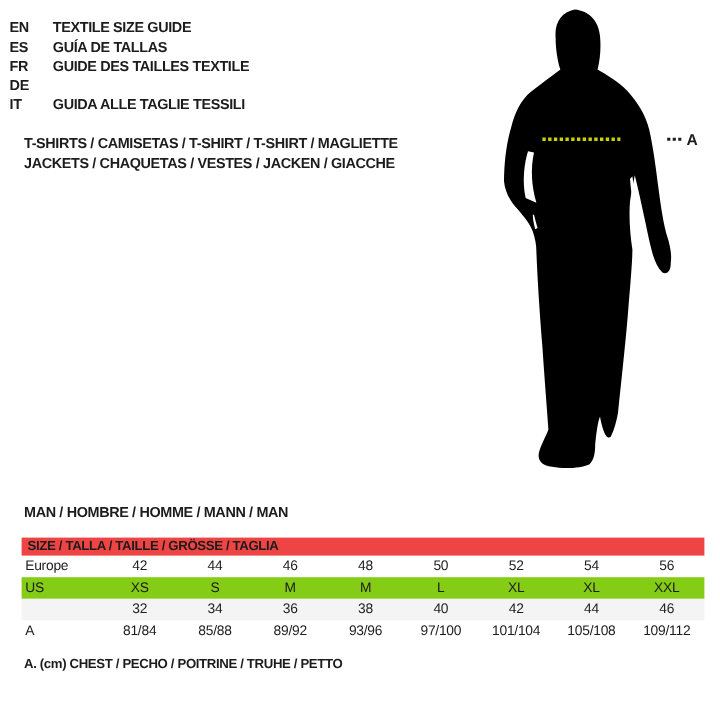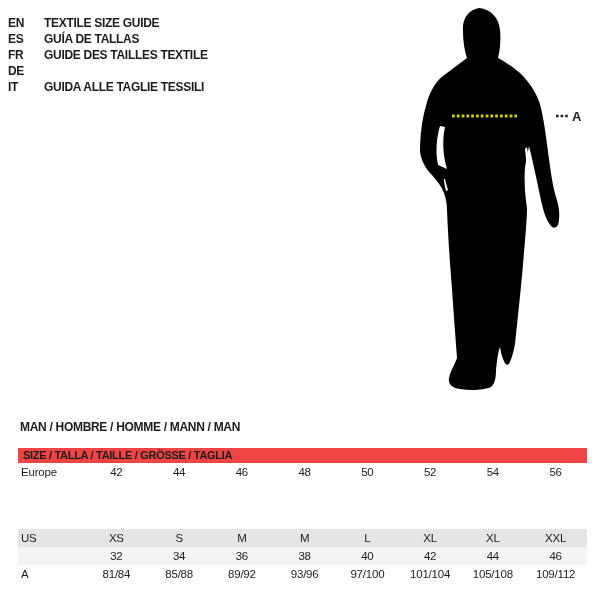--- a/index.html
+++ b/index.html
@@ -18,21 +18,21 @@
   .figure-wrap{position:absolute;left:405px;top:0;width:195px;height:400px;}
   .figure-wrap svg{display:block;}
   .figure-a-label{font-family:"Liberation Sans",sans-serif;font-size:13px;font-weight:bold;fill:#1c1c1c;}
   
   .section-title{position:absolute;left:20px;top:420px;font-size:12px;font-weight:bold;letter-spacing:-0.3px;}
   
   .size-table{position:absolute;left:18px;top:448px;width:569px;}
   .st-header{background:#ef4444;height:15px;line-height:15px;padding-left:5px;
              font-size:11px;font-weight:bold;letter-spacing:-0.3px;}
   .st-row{display:flex;height:18px;line-height:18px;font-size:11.5px;letter-spacing:-0.2px;}
-  .st-row.shade-a{background:#e5e5e5;margin-top:48px;}
+  .st-row.shade-a{background:#84cc16;}
   .st-row.shade-b{background:#f4f4f4;}
   .st-label{width:64px;padding-left:3px;}
   .st-cell{flex:1;text-align:center;}
   
   .footnote{position:absolute;left:20px;top:548px;font-size:11px;font-weight:bold;letter-spacing:-0.3px;}
 </style>
 </head>
 <body>
 
 <div class="canvas">
@@ -52,20 +52,24 @@
     </div>
     <div class="lang-row">
       <span class="lang-code">DE</span>
     </div>
     <div class="lang-row">
       <span class="lang-code">IT</span>
       <span class="lang-label">GUIDA ALLE TAGLIE TESSILI</span>
     </div>
   </div>
 
+  <div class="categories">
+    <div class="cat-line">T-SHIRTS / CAMISETAS / T-SHIRT / T-SHIRT / MAGLIETTE</div>
+    <div class="cat-line">JACKETS / CHAQUETAS / VESTES / JACKEN / GIACCHE</div>
+  </div>
 
   <div class="figure-wrap">
     <svg width="195" height="400" viewBox="0 0 195 400" xmlns="http://www.w3.org/2000/svg">
       <path fill="#000" d="M 74,8
            C 63,10 57,19 58,31
            C 58,42 60,52 62,58
            C 54,64 46,70 38,76
            C 29,83 24,94 21,106
            C 17,119 15,136 15,151
            C 16,161 21,169 27,175
@@ -157,14 +161,15 @@
       <span class="st-cell">85/88</span>
       <span class="st-cell">89/92</span>
       <span class="st-cell">93/96</span>
       <span class="st-cell">97/100</span>
       <span class="st-cell">101/104</span>
       <span class="st-cell">105/108</span>
       <span class="st-cell">109/112</span>
     </div>
   </div>
 
+  <div class="footnote">A. (cm) CHEST / PECHO / POITRINE / TRUHE / PETTO</div>
 
 </div>
 
 </body></html>

